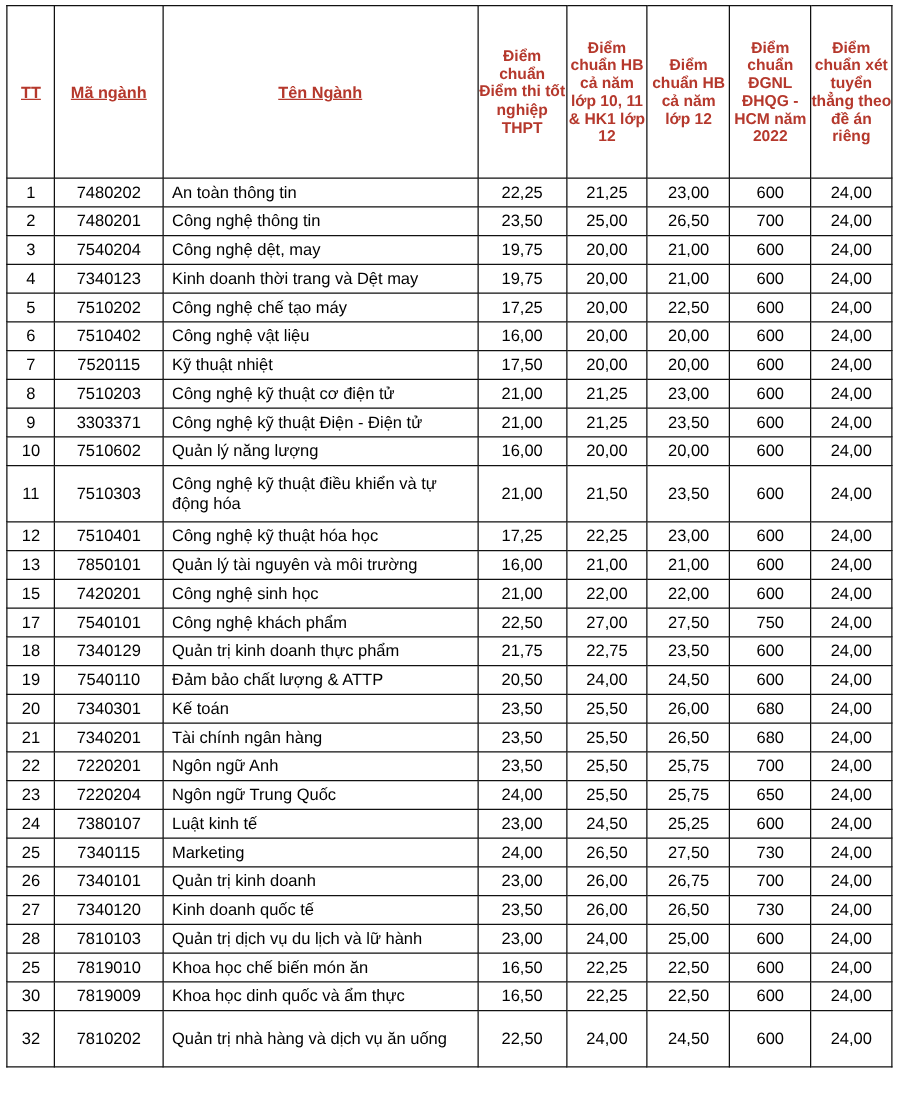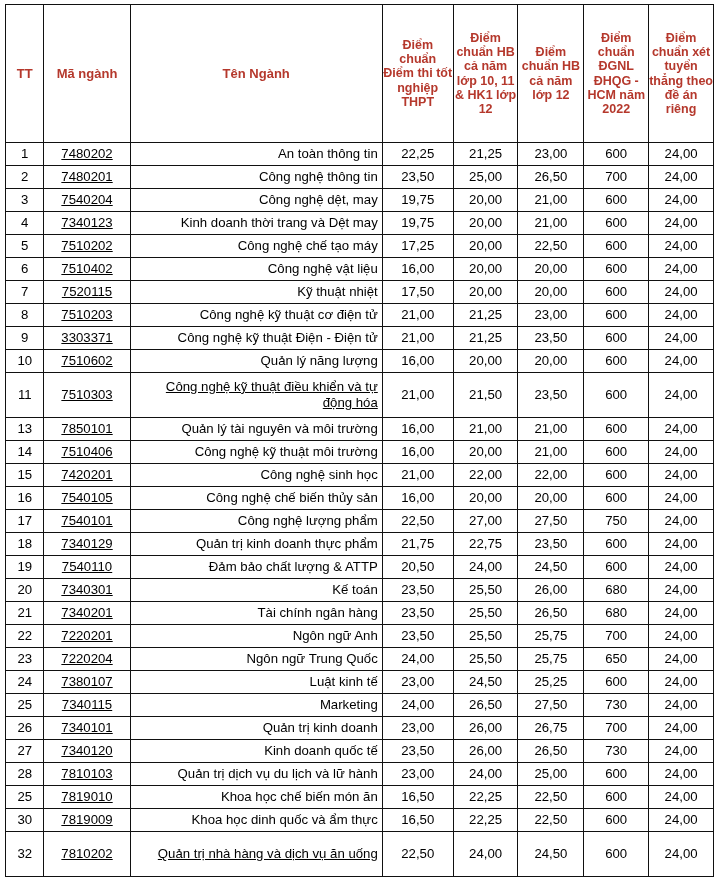--- a/index.html
+++ b/index.html
@@ -46,49 +46,48 @@
     line-height: 14.2px;
     text-align: center;
     padding: 2px 1px;
     word-break: break-word;
   }
   thead th.hdr-tt,
   thead th.hdr-ma,
   thead th.hdr-ten {
     font-size: 13px;
     line-height: 15px;
+    text-decoration: underline;
   }
 
   
   tbody td {
     height: 22px;
     font-size: 13.2px;
     line-height: 15.5px;
     color: #000000;
   }
   tbody td.c-tt {
     text-align: center;
   }
   tbody td.c-ma {
     text-align: center;
-    text-decoration: underline;
   }
   tbody td.c-ten {
-    text-align: right;
+    text-align: left;
     padding: 0 4px 0 7px;
   }
   tbody td.c-num {
     text-align: center;
   }
   tbody tr.tall td {
     height: 44px;
   }
   tbody tr.tall td.c-ten {
     line-height: 16.5px;
-    text-decoration: underline;
   }
 
   
   col.w-tt   { width: 38px; }
   col.w-ma   { width: 85px; }
   col.w-ten  { width: 249px; }
   col.w-n1   { width: 70px; }
   col.w-n2   { width: 64px; }
   col.w-n3   { width: 65px; }
   col.w-n4   { width: 64px; }
@@ -227,63 +226,53 @@
           <td class="c-tt">11</td>
           <td class="c-ma">7510303</td>
           <td class="c-ten">Công nghệ kỹ thuật điều khiển và tự động hóa</td>
           <td class="c-num">21,00</td>
           <td class="c-num">21,50</td>
           <td class="c-num">23,50</td>
           <td class="c-num">600</td>
           <td class="c-num">24,00</td>
         </tr>
         <tr>
+          <td class="c-tt">12</td>
+          <td class="c-ma">7510401</td>
+          <td class="c-ten">Công nghệ kỹ thuật hóa học</td>
+          <td class="c-num">17,25</td>
+          <td class="c-num">22,25</td>
+          <td class="c-num">23,00</td>
+          <td class="c-num">600</td>
+          <td class="c-num">24,00</td>
+        </tr>
+        <tr>
           <td class="c-tt">13</td>
           <td class="c-ma">7850101</td>
           <td class="c-ten">Quản lý tài nguyên và môi trường</td>
           <td class="c-num">16,00</td>
           <td class="c-num">21,00</td>
           <td class="c-num">21,00</td>
           <td class="c-num">600</td>
           <td class="c-num">24,00</td>
         </tr>
         <tr>
-          <td class="c-tt">14</td>
-          <td class="c-ma">7510406</td>
-          <td class="c-ten">Công nghệ kỹ thuật môi trường</td>
-          <td class="c-num">16,00</td>
-          <td class="c-num">20,00</td>
-          <td class="c-num">21,00</td>
-          <td class="c-num">600</td>
-          <td class="c-num">24,00</td>
-        </tr>
-        <tr>
           <td class="c-tt">15</td>
           <td class="c-ma">7420201</td>
           <td class="c-ten">Công nghệ sinh học</td>
           <td class="c-num">21,00</td>
           <td class="c-num">22,00</td>
           <td class="c-num">22,00</td>
           <td class="c-num">600</td>
           <td class="c-num">24,00</td>
         </tr>
         <tr>
-          <td class="c-tt">16</td>
-          <td class="c-ma">7540105</td>
-          <td class="c-ten">Công nghệ chế biến thủy sản</td>
-          <td class="c-num">16,00</td>
-          <td class="c-num">20,00</td>
-          <td class="c-num">20,00</td>
-          <td class="c-num">600</td>
-          <td class="c-num">24,00</td>
-        </tr>
-        <tr>
           <td class="c-tt">17</td>
           <td class="c-ma">7540101</td>
-          <td class="c-ten">Công nghệ lượng phẩm</td>
+          <td class="c-ten">Công nghệ khách phẩm</td>
           <td class="c-num">22,50</td>
           <td class="c-num">27,00</td>
           <td class="c-num">27,50</td>
           <td class="c-num">750</td>
           <td class="c-num">24,00</td>
         </tr>
         <tr>
           <td class="c-tt">18</td>
           <td class="c-ma">7340129</td>
           <td class="c-ten">Quản trị kinh doanh thực phẩm</td>

